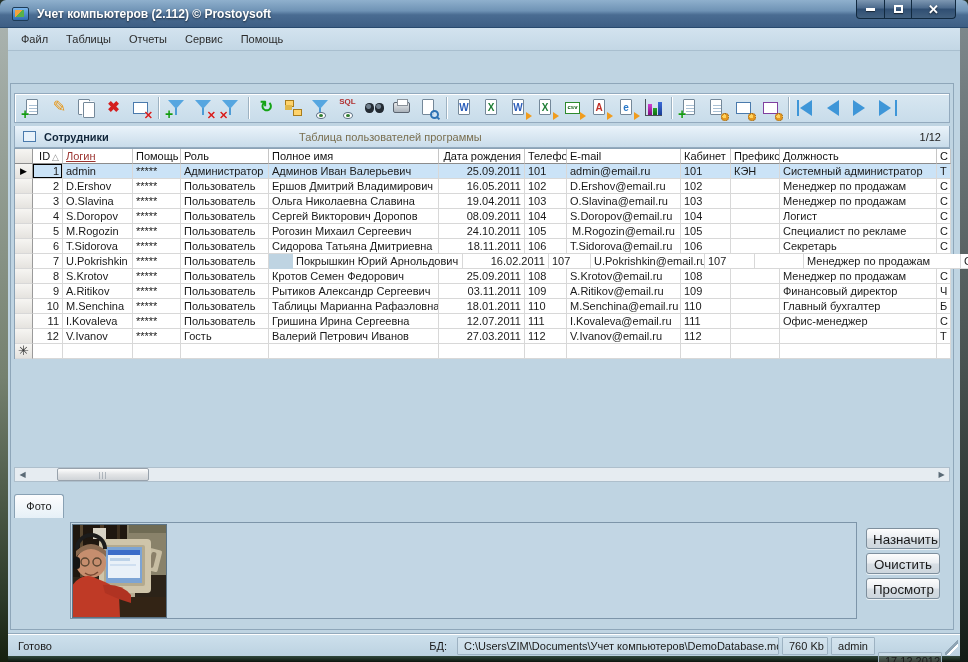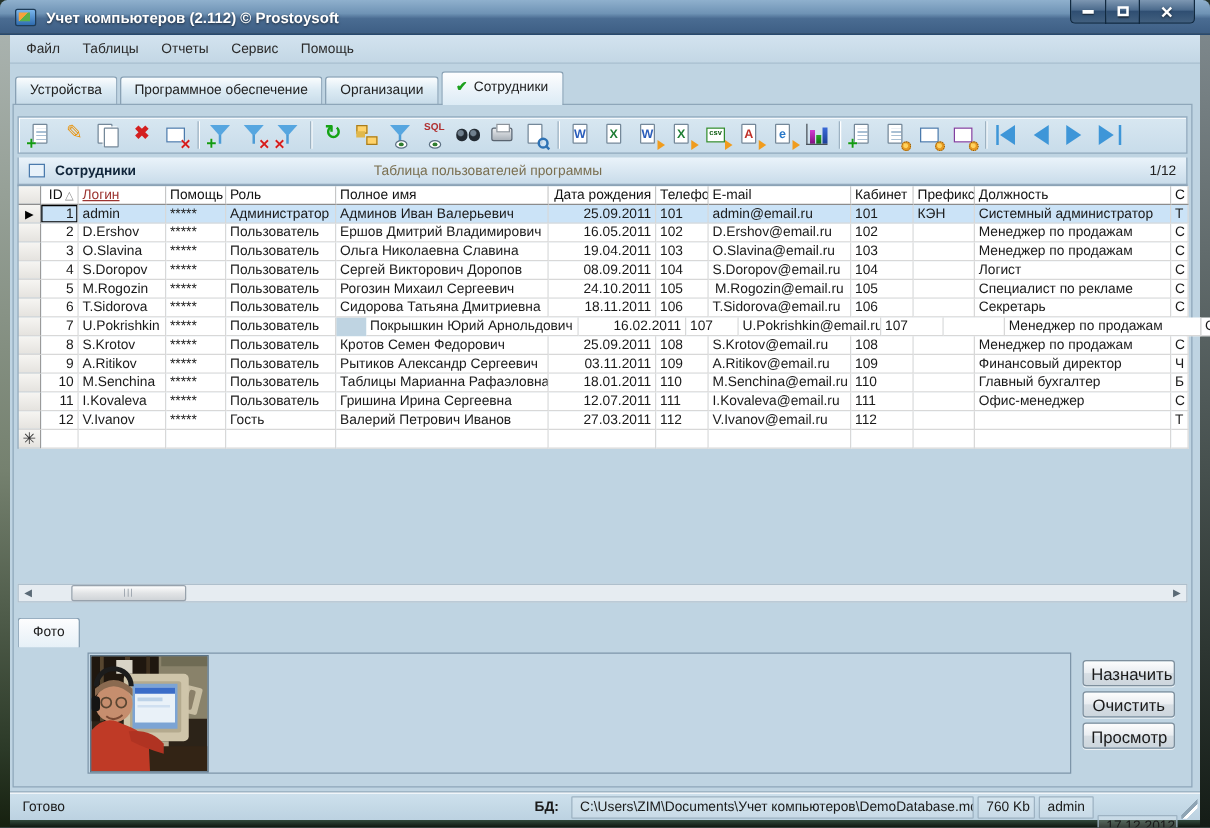--- a/index.html
+++ b/index.html
@@ -133,21 +133,21 @@
   .side-buttons{position:absolute;left:858px;top:500px;width:80px;z-index:4;}
   .pbtn{display:block;width:74px;height:21px;margin-bottom:4px;border:1px solid #7e8f9d;border-radius:3px;
     background:linear-gradient(#fdfdfd,#e9edf1 48%,#d7dee4 52%,#cdd6dd);text-align:center;line-height:19px;color:#1a1a1a;box-shadow:0 1px 0 rgba(255,255,255,.7);}
   .pbtn+.pbtn{margin-top:3px;}
 
   
   .statusbar{position:absolute;left:0;top:606px;width:952px;height:22px;background:linear-gradient(#cde0ec,#bcd2e1);
     border-top:1px solid #fff;box-shadow:0 -1px 0 #94aabc;display:flex;align-items:center;font-size:11px;z-index:5;}
   .st-cell{height:18px;line-height:17px;padding:0 6px;border:1px solid #9db2c2;border-radius:1px;background:rgba(255,255,255,.18);margin-left:3px;white-space:nowrap;overflow:hidden;}
   .st-ready{flex:1;border-color:transparent;background:none;}
-  .st-dblabel{border-color:transparent;background:none;margin-left:0;font-weight:bold;}
+  .st-dblabel{border-color:transparent;background:none;margin-left:0;}
   .st-path{width:322px;}
   .st-size{width:46px;text-align:center;}
   .st-user{width:44px;text-align:center;}
   .st-date{width:64px;text-align:center;margin-top:31px;}
   .grip{width:13px;height:18px;margin:0 2px 0 3px;background:
     linear-gradient(135deg,transparent 0 50%,#8ea4b4 50% 62%,#fff 62% 72%,transparent 72%) no-repeat;}
 </style>
 </head>
 <body>
 
@@ -176,26 +176,20 @@
   <div class="client">
 
     <div class="menubar" id="menubar">
         <span class="menu-item">Файл</span>
         <span class="menu-item">Таблицы</span>
         <span class="menu-item">Отчеты</span>
         <span class="menu-item">Сервис</span>
         <span class="menu-item">Помощь</span>
       </div>
 
-    <div class="tabs" id="tabs">
-        <span class="tab">Устройства</span>
-        <span class="tab">Программное обеспечение</span>
-        <span class="tab">Организации</span>
-        <span class="tab active"><span class="chk">✔</span>Сотрудники</span>
-      </div>
 
     <div class="page"></div>
 
     <div class="toolbar" id="toolbar">
         <span class="tbi">
           <span class="ic-doc lines"></span>
           <span class="ov plus">+</span>
         </span>
         <span class="tbi">
           <span class="glyph pencil">✎</span>

